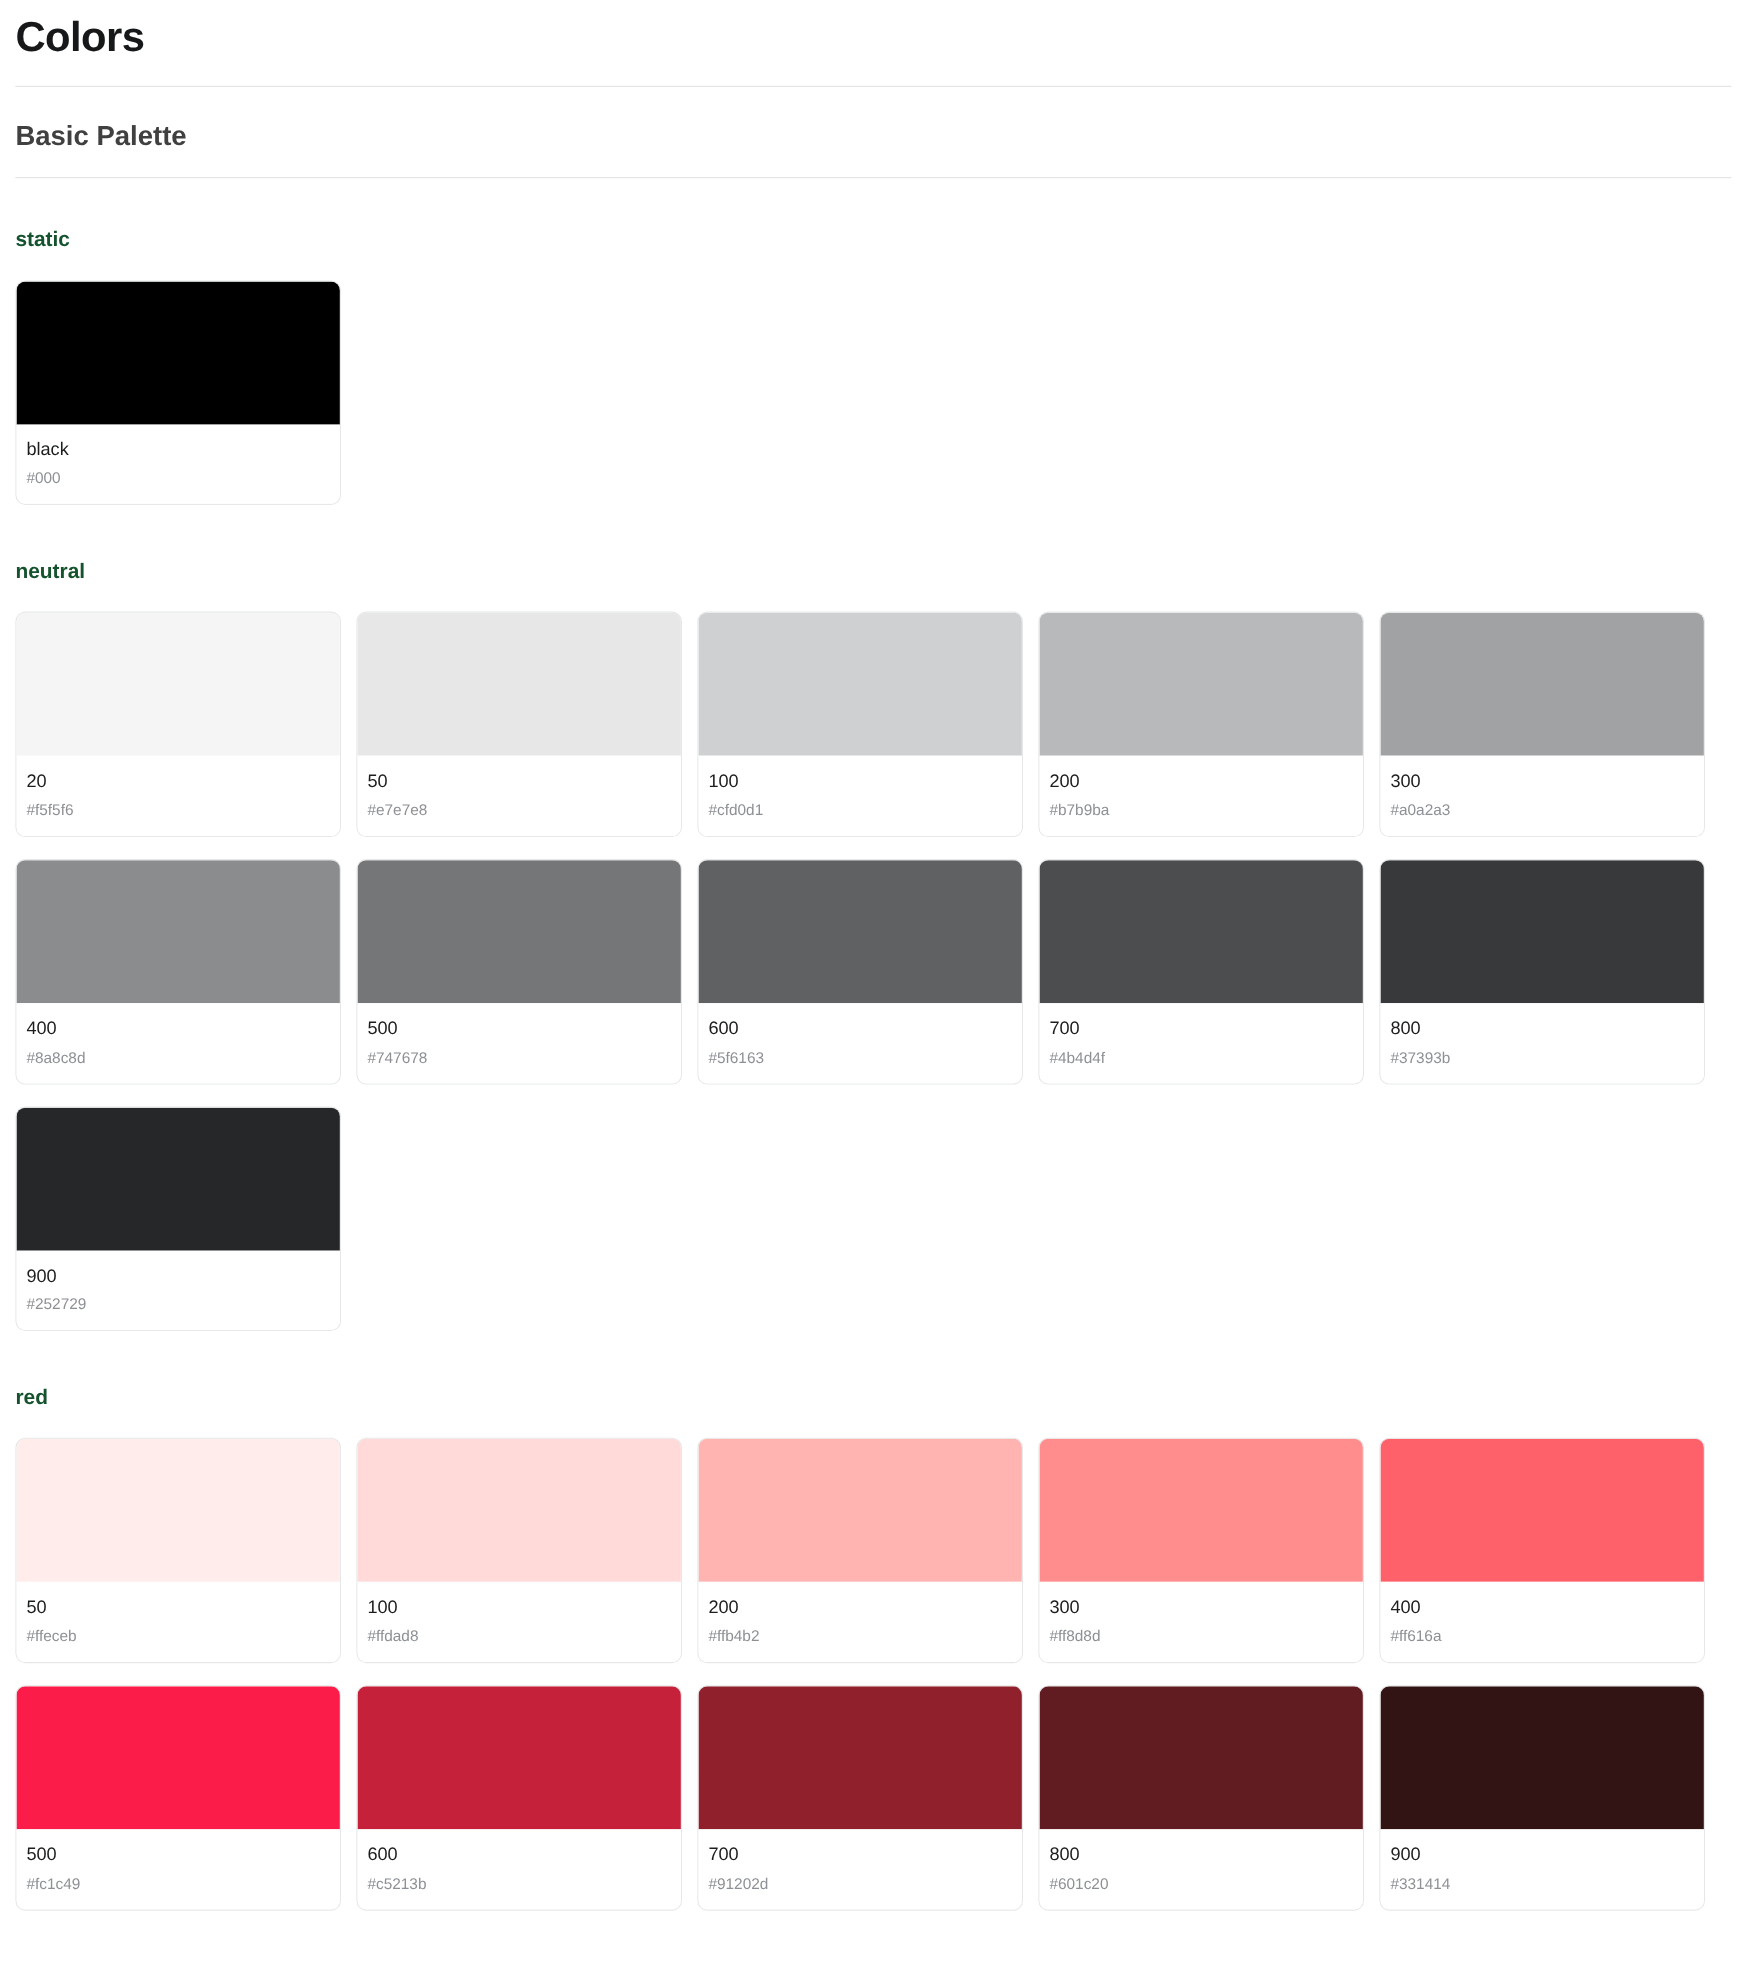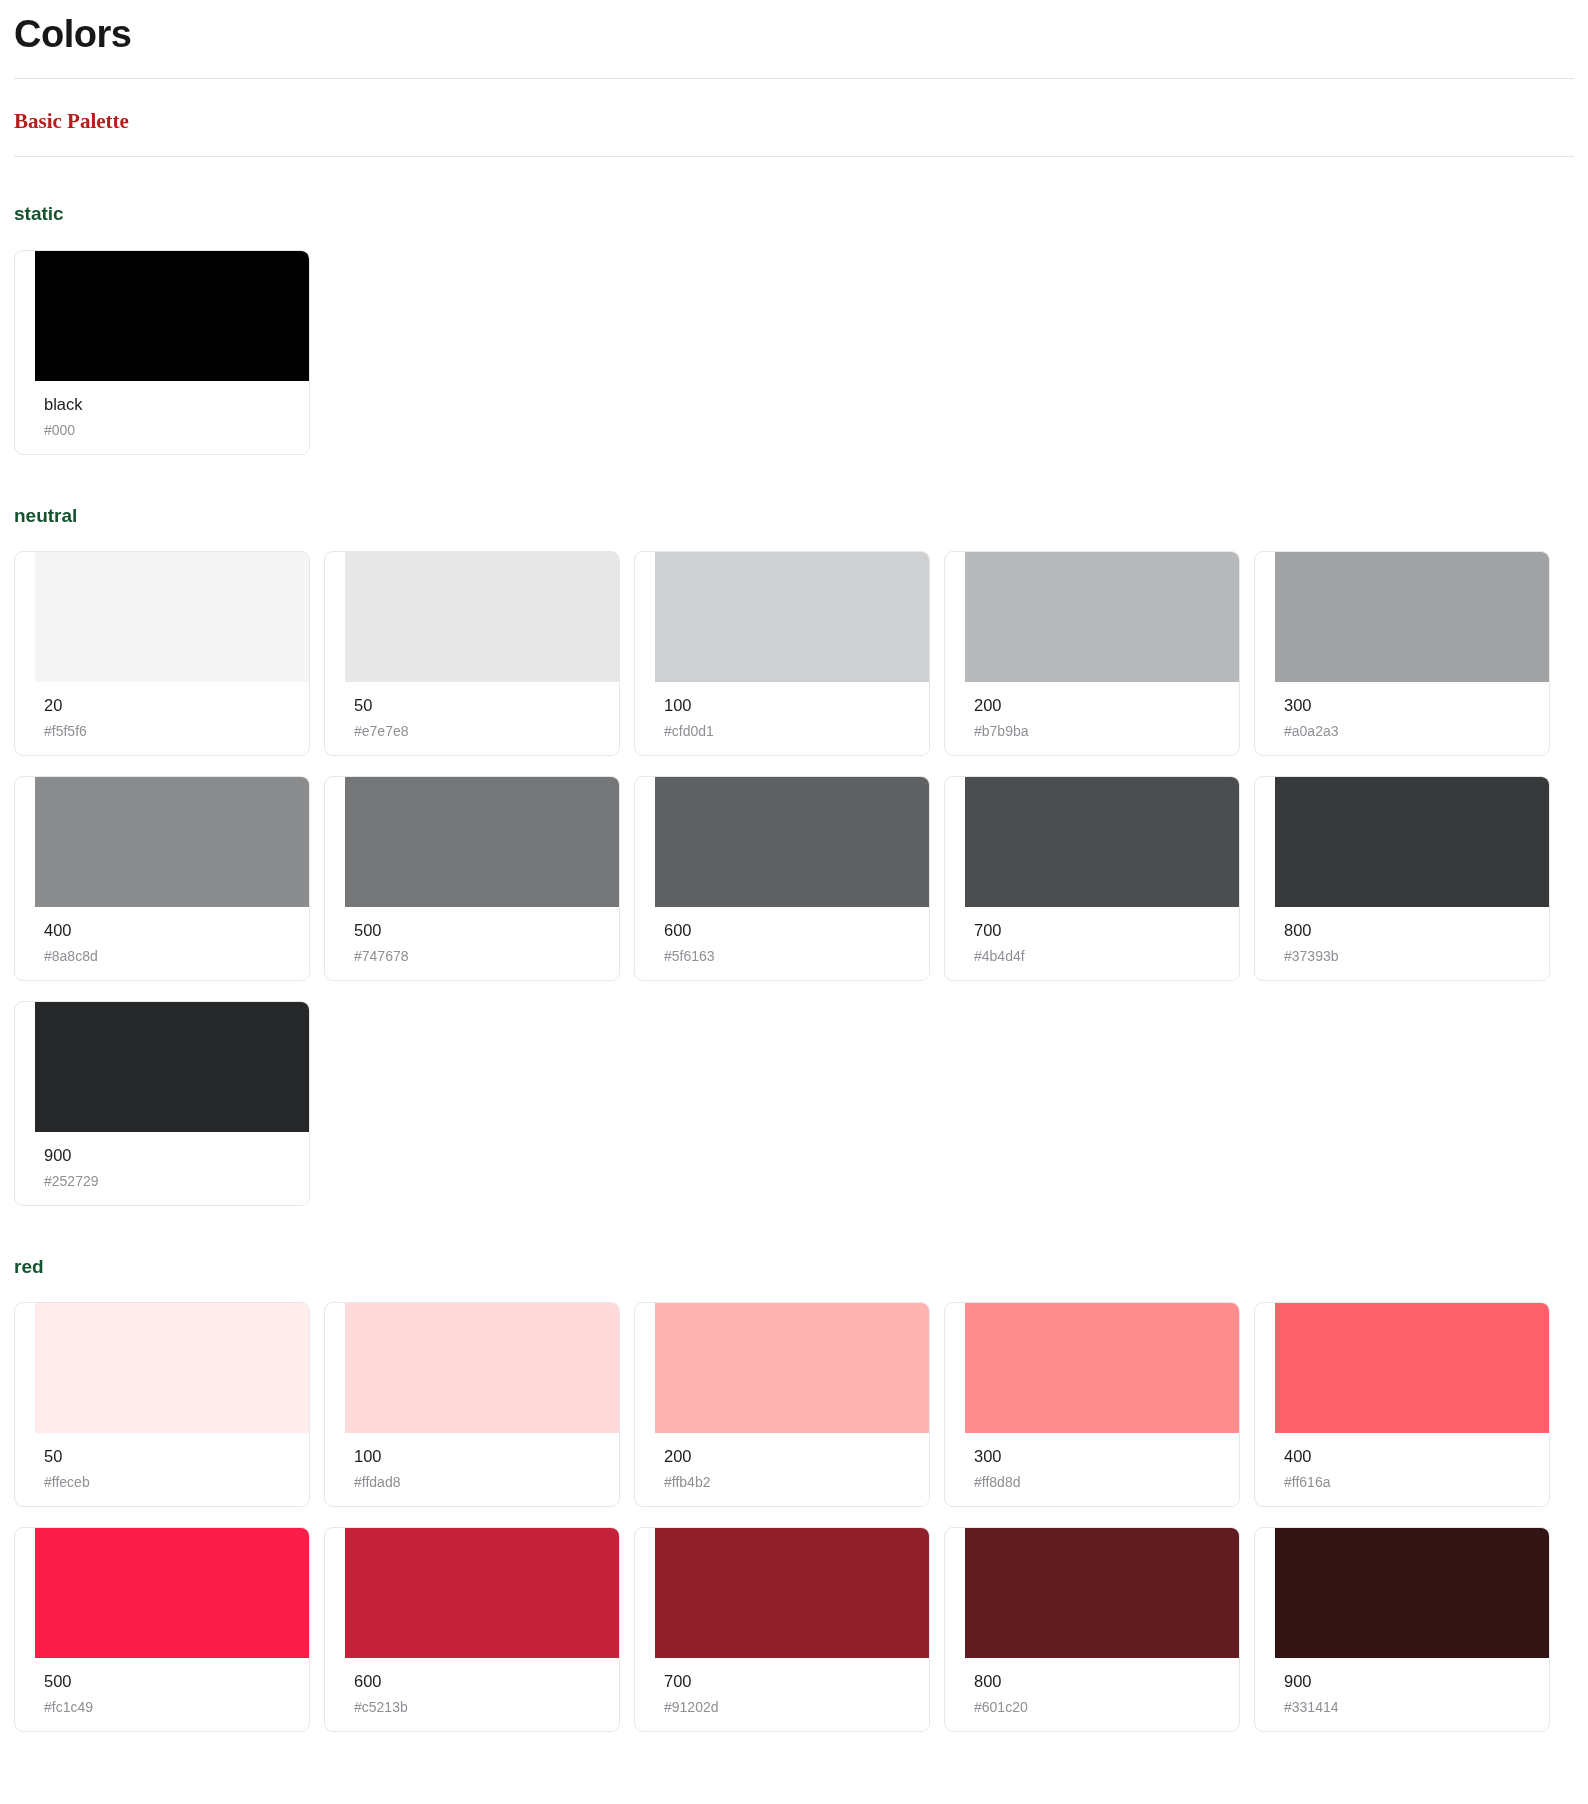--- a/index.html
+++ b/index.html
@@ -25,26 +25,25 @@
     line-height: 1.1;
   }
   .rule {
     height: 1px;
     background: #e1e2e3;
     border: 0;
     margin: 0;
     width: 1560px;
   }
   .section-title {
-    font-size: 21px;
+    font-size: 25px;
     font-weight: bold;
-    color: #b91c1c;
+    color: #404040;
     margin: 30px 0 22px 0;
     line-height: 1.2;
-    font-family: Liberation Serif, serif;
   }
   .group-title {
     font-size: 19px;
     font-weight: bold;
     color: #14532d;
     margin: 46px 0 24px 0;
     line-height: 1.2;
   }
   .swatch-grid {
     display: grid;
@@ -52,21 +51,20 @@
     gap: 16px 14px;
     margin-bottom: 4px;
   }
   .swatch-card {
     border: 1px solid #e6e7e8;
     border-radius: 9px;
     overflow: hidden;
     background: #ffffff;
     display: flex;
     flex-direction: column;
-    padding-left: 20px;
   }
   .swatch-chip {
     height: 130px;
     width: 100%;
     display: block;
   }
   .swatch-meta {
     padding: 11px 9px 13px 9px;
     background: #ffffff;
   }

